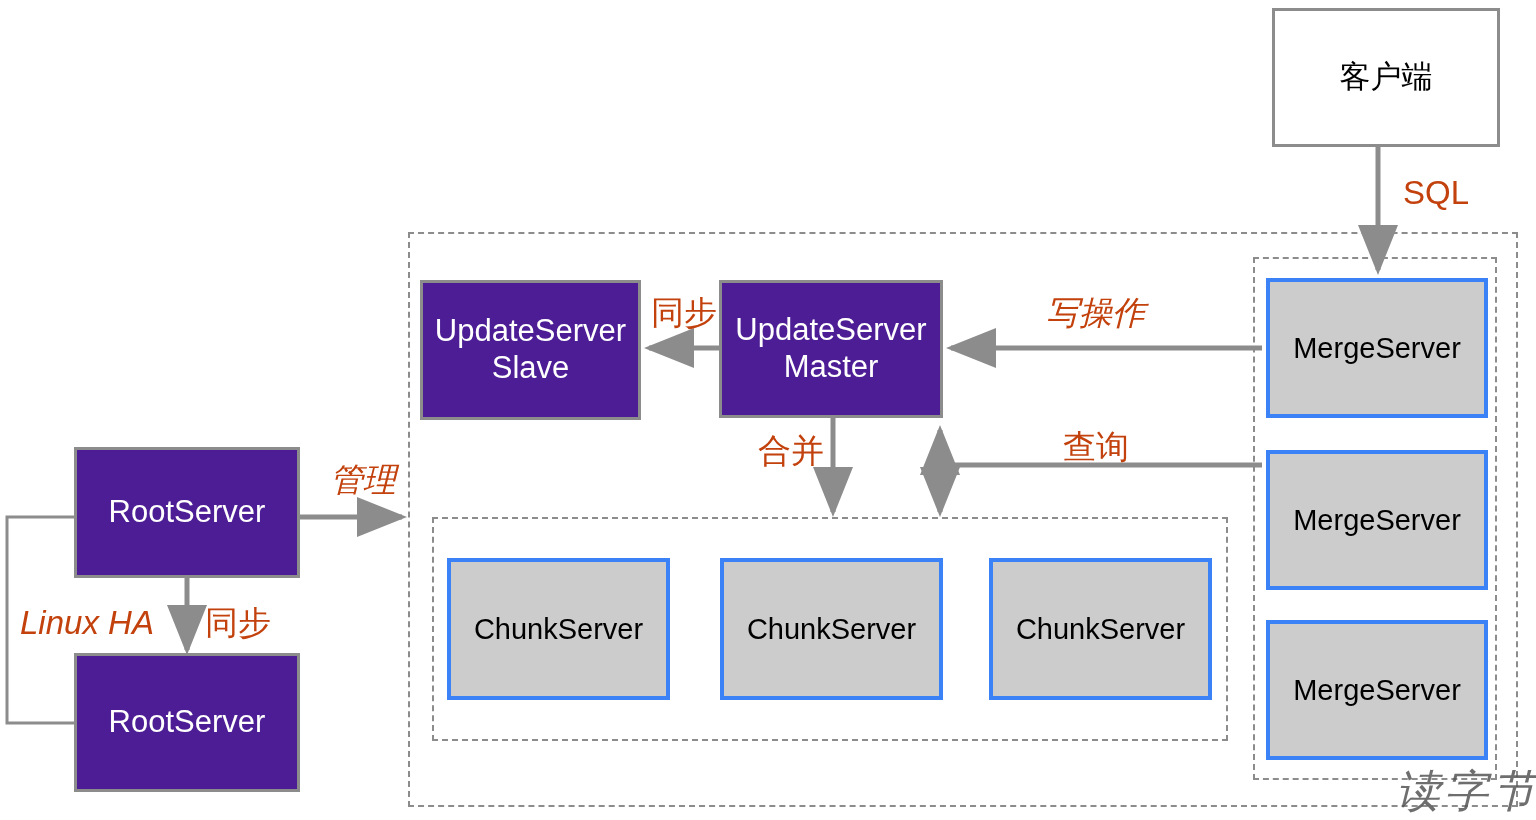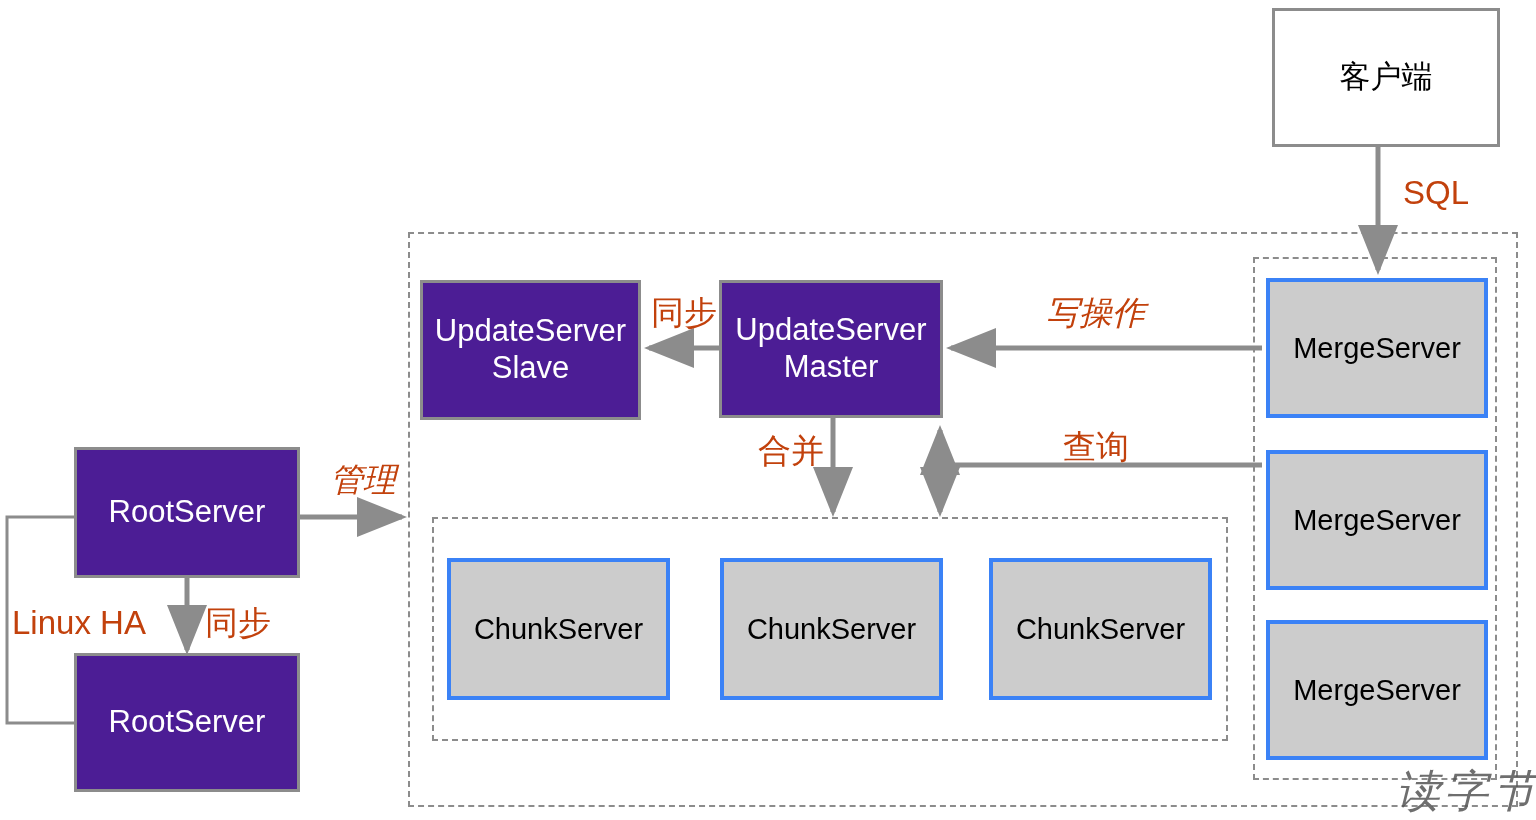--- a/index.html
+++ b/index.html
@@ -139,19 +139,19 @@
   <div class="edge-label" style="left:1046px; top:296px;font-style:italic;">写操作</div>
 
   <div class="edge-label" style="left:1063px; top:430px;">查询</div>
 
   <div class="edge-label" style="left:651px; top:296px;">同步</div>
 
   <div class="edge-label" style="left:731px; top:434px;margin-left:27px;">合并</div>
 
   <div class="edge-label" style="left:330px; top:463px;font-style:italic;">管理</div>
 
-  <div class="edge-label" style="left:12px; top:606px;">Linux HA</div>
+  <div class="edge-label" style="left:20px; top:606px;font-style:italic;">Linux HA</div>
 
   <div class="edge-label" style="left:205px; top:606px;">同步</div>
 
   <div class="watermark" style="left:1396px; top:762px;">读字节</div>
 
 </div>
 
 </body></html>

